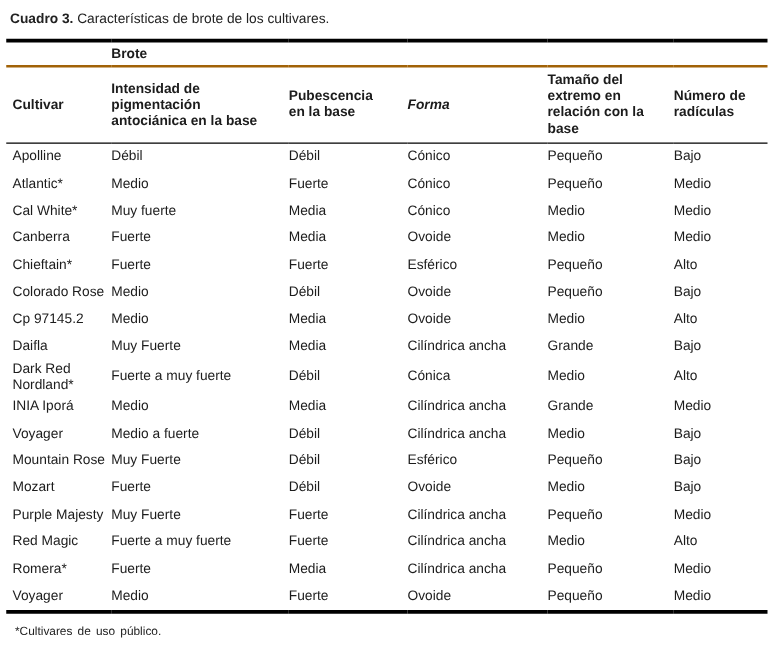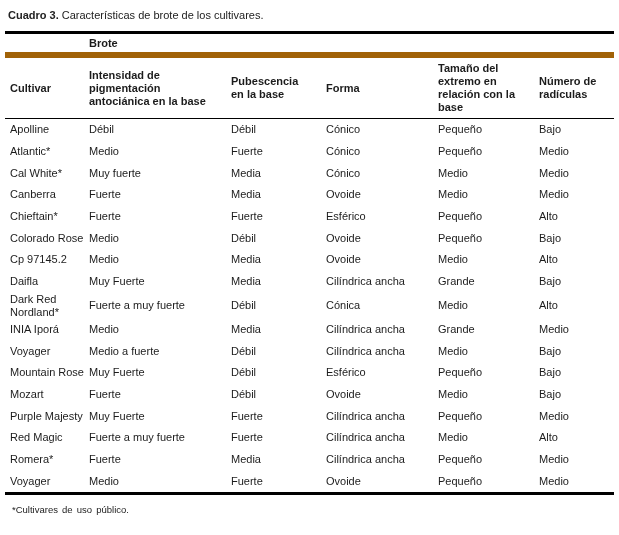--- a/index.html
+++ b/index.html
@@ -48,32 +48,32 @@
   col.c5 { width: 101px; }
   col.c6 { width: 75px; }
 
   thead th {
     font-weight: bold;
     text-align: left;
     vertical-align: middle;
     padding: 0;
   }
   tr.group-row th {
-    border-bottom: 6px solid #a16207;
+    border-bottom: 2px solid #a16207;
     height: 17px;
     padding-top: 1px;
   }
   tr.colhead-row th {
     border-bottom: 1px solid #000;
     height: 60px;
   }
   tr.colhead-row th.h1 { padding-left: 5px; }
   tr.colhead-row th.h2 { padding-right: 20px; }
   tr.colhead-row th.h3 { padding-right: 14px; }
-  tr.colhead-row th.h4 { padding-right: 10px; }
+  tr.colhead-row th.h4 { padding-right: 10px; font-style: italic; }
   tr.colhead-row th.h5 { padding-right: 19px; }
   tr.colhead-row th.h6 { padding-right: 4px; margin-top: 24px; }
 
   tbody td {
     vertical-align: middle;
     height: 21.7px;
     padding: 0;
   }
   tbody td:first-child {
     padding-left: 5px;

